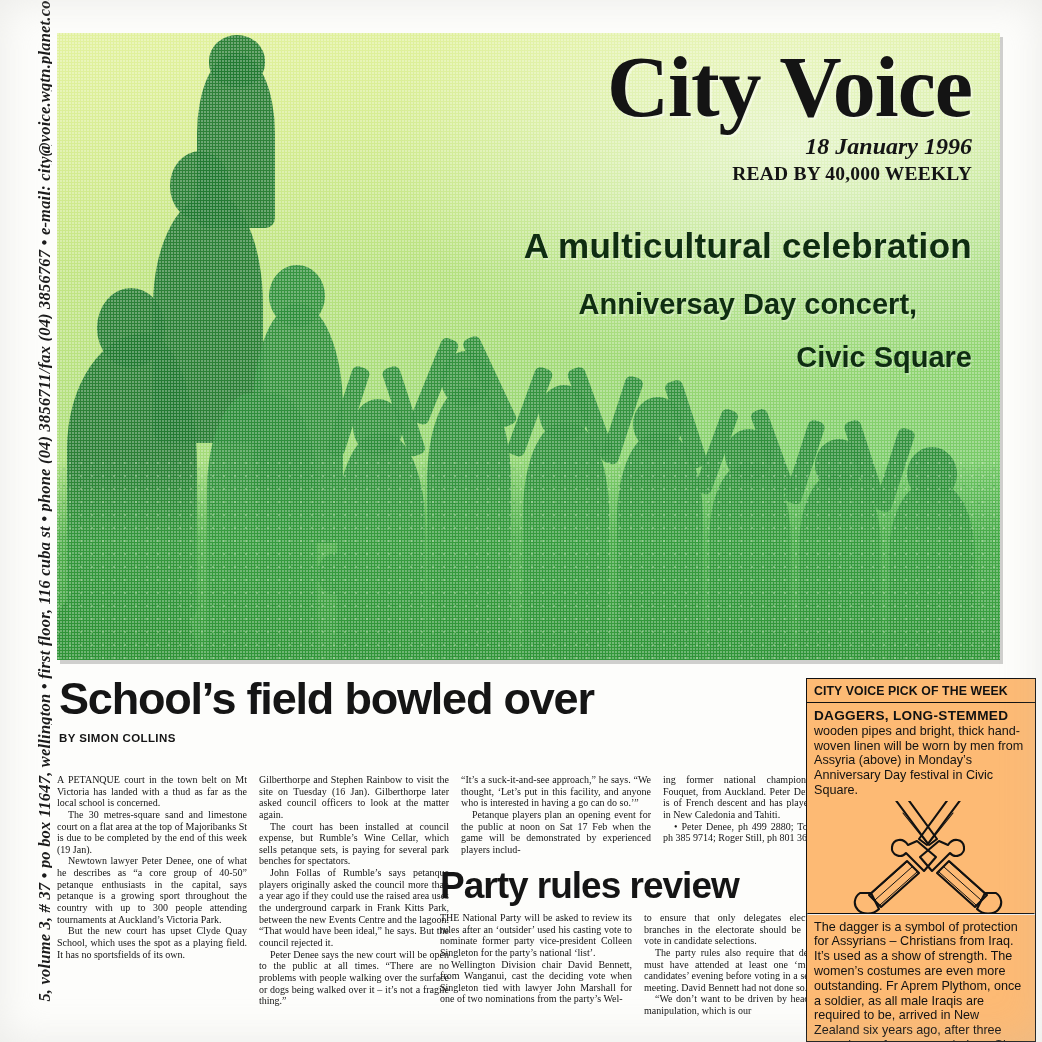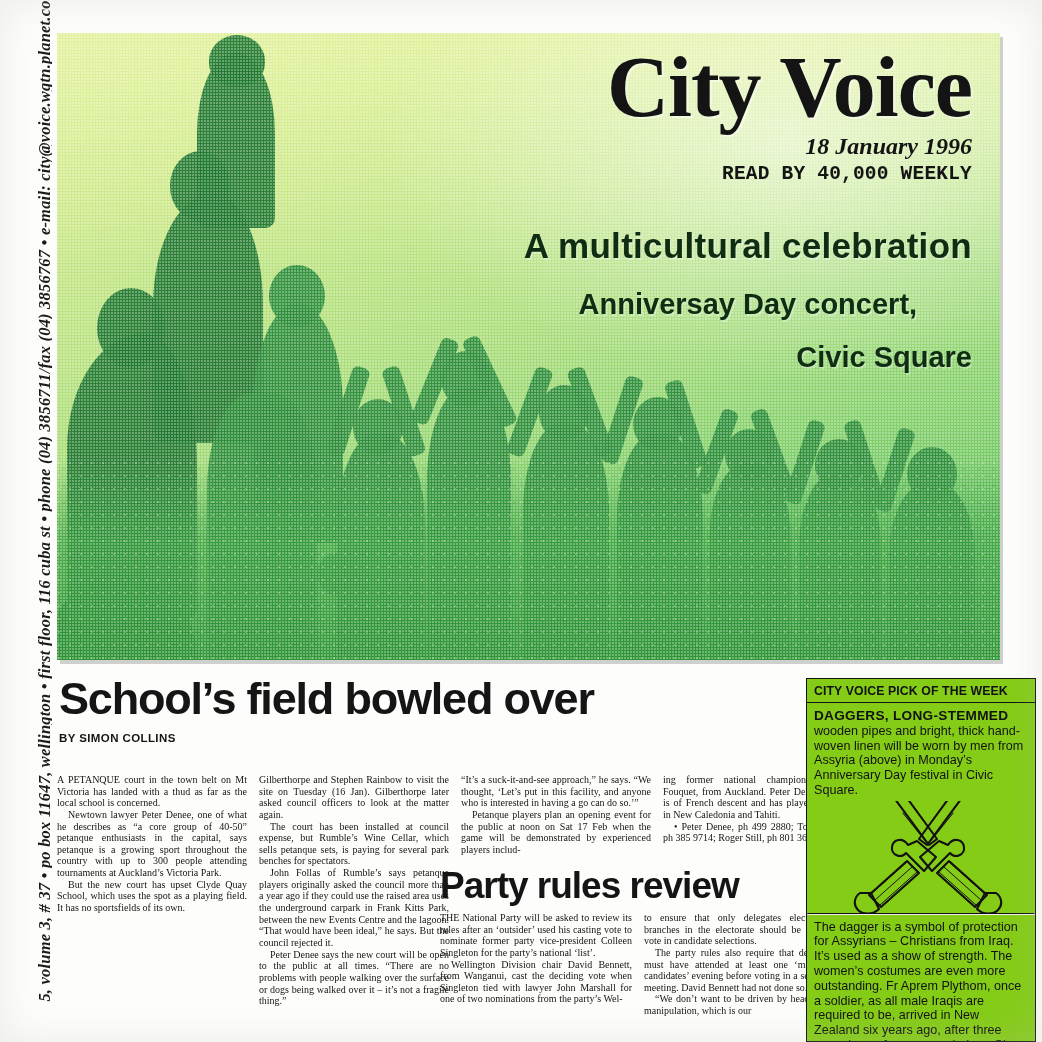--- a/index.html
+++ b/index.html
@@ -135,21 +135,21 @@
   }
   #masthead .issue-date {
     font-family: "Liberation Serif", serif;
     font-style: italic;
     font-weight: bold;
     font-size: 24px;
     margin-top: 4px;
     color: #141414;
   }
   #masthead .readership {
-    font-family: Liberation Mono, monospace;
+    font-family: Liberation Serif, serif;
     font-weight: bold;
     font-size: 19.5px;
     letter-spacing: .2px;
     margin-top: 3px;
     color: #141414;
   }
 
   
   #hero-promo {
     position: absolute;
@@ -259,21 +259,21 @@
   }
 
   
   #pick-box {
     position: absolute;
     left: 806px;
     top: 678px;
     width: 230px;
     height: 364px;
     border: 1.6px solid #111;
-    background: #84cc16;
+    background: #fdba74;
     box-sizing: border-box;
     overflow: hidden;
   }
   #pick-box .pick-kicker {
     font-family: "Liberation Sans", sans-serif;
     font-weight: bold;
     font-size: 12.3px;
     letter-spacing: .1px;
     padding: 5px 6px 4px 7px;
     border-bottom: 1.6px solid #111;
@@ -401,20 +401,21 @@
 
   <div id="article-zone">
 
     <div id="lead-headline">School’s field bowled over</div>
     <div id="byline">BY SIMON COLLINS</div>
 
     <div id="lead-cols">
       <div class="cols-3">
         <div class="col">
           <p class="first">A PETANQUE court in the town belt on Mt Victoria has landed with a thud as far as the local school is concerned.</p>
+          <p>The 30 metres-square sand and limestone court on a flat area at the top of Majoribanks St is due to be completed by the end of this week (19 Jan).</p>
           <p>Newtown lawyer Peter Denee, one of what he describes as “a core group of 40-50” petanque enthusiasts in the capital, says petanque is a growing sport throughout the country with up to 300 people attending tournaments at Auckland’s Victoria Park.</p>
           <p>But the new court has upset Clyde Quay School, which uses the spot as a playing field. It has no sportsfields of its own.</p>
 
         </div>
         <div class="col">
           <p class="first">Gilberthorpe and Stephen Rainbow to visit the site on Tuesday (16 Jan). Gilberthorpe later asked council officers to look at the matter again.</p>
           <p>The court has been installed at council expense, but Rumble’s Wine Cellar, which sells petanque sets, is paying for several park benches for spectators.</p>
           <p>John Follas of Rumble’s says petanque players originally asked the council more than a year ago if they could use the raised area uses the underground carpark in Frank Kitts Park, between the new Events Centre and the lagoon. “That would have been ideal,” he says. But the council rejected it.</p>
           <p>Peter Denee says the new court will be open to the public at all times. “There are no problems with people walking over the surface or dogs being walked over it – it’s not a fragile thing.”</p>
 

